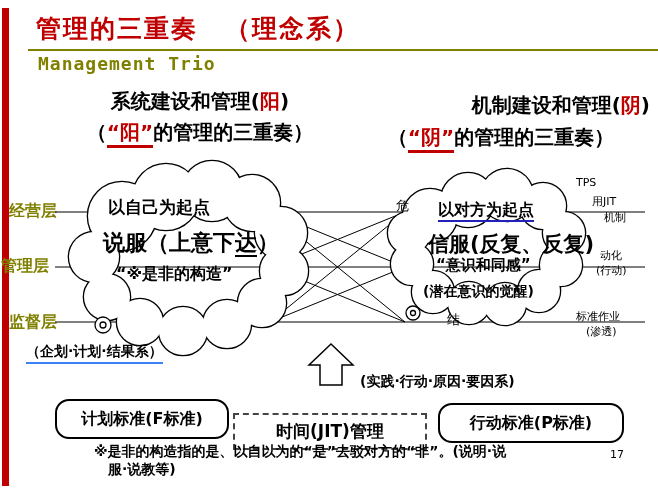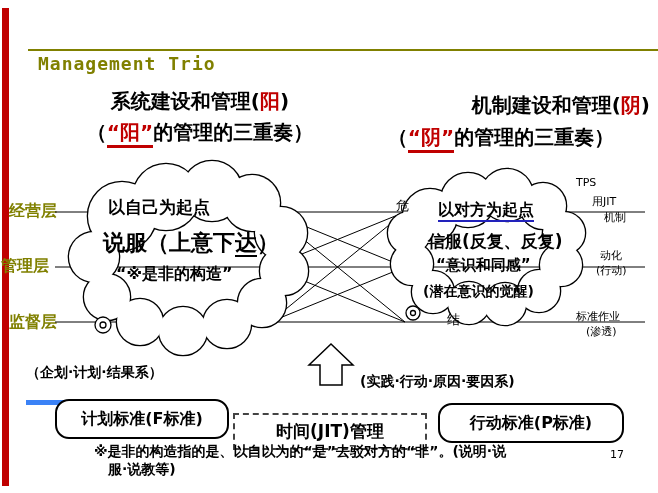--- a/index.html
+++ b/index.html
@@ -22,53 +22,54 @@
   .layer1{left:9px;top:201px;}
   .layer2{left:1px;top:256px;}
   .layer3{left:9px;top:312px;}
   .cloudtext{white-space:nowrap;}
   .lc1{left:108px;top:196px;font-size:17px;font-weight:bold;}
   .lc2{left:103px;top:228px;font-size:22px;font-weight:bold;}
   .lc3{left:116px;top:264px;font-size:16px;font-weight:bold;}
   .u-black{border-bottom:2px solid #000;}
   .rc1{left:438px;top:200px;font-size:16px;font-weight:bold;}
   .u-blue{border-bottom:2px solid #2222bb;padding-bottom:1px;}
-  .rc2{left:428px;top:230px;font-size:17px;font-weight:bold;}
+  .rc2{left:428px;top:230px;font-size:21px;font-weight:bold;}
   .rc3{left:436px;top:256px;font-size:15px;font-weight:bold;}
   .rc4{left:423px;top:283px;font-size:14px;font-weight:bold;}
   .ann{font-size:11px;white-space:nowrap;}
   .ann-tps{left:576px;top:176px;}
   .ann-jit{left:592px;top:194px;}
   .ann-mech{left:604px;top:210px;}
   .ann-dong{left:600px;top:248px;}
   .ann-act{left:596px;top:263px;}
   .ann-std{left:576px;top:309px;}
   .ann-pen{left:586px;top:324px;}
   .frag{font-size:13px;white-space:nowrap;}
   .frag-wei{left:396px;top:197px;}
   .frag-jie{left:447px;top:311px;}
   .blabel{font-size:14px;font-weight:bold;white-space:nowrap;}
-  .bl-left{left:26px;top:364px;border-bottom:5px solid #3b82f6;padding-bottom:18px;}
+  .bl-left{left:26px;top:343px;border-bottom:2px solid #3b82f6;padding-bottom:1px;}
   .bl-right{left:360px;top:373px;}
   .box{position:absolute;border:2px solid #000;border-radius:14px;display:flex;align-items:center;
        justify-content:center;font-weight:bold;font-size:16px;background:#fff;white-space:nowrap;}
   .fbox{left:55px;top:399px;width:170px;height:36px;}
   .pbox{left:438px;top:403px;width:182px;height:36px;}
   .jitbox{left:233px;top:393px;width:190px;height:33px;border:2px dashed #444;border-radius:0;font-size:17px;margin-top:20px;}
   .foot{font-size:14px;font-weight:bold;white-space:nowrap;}
   .foot1{left:94px;top:443px;}
   .foot2{left:108px;top:461px;}
   .pagenum{left:610px;top:448px;font-size:11px;}
 </style>
 </head>
 <body>
 
 <div id="slide">
 
   <div class="abs redbar"></div>
+  <div class="abs title">管理的三重奏　（理念系）</div>
   <div class="abs rule"></div>
   <div class="abs subtitle">Management  Trio</div>
 
   <div class="abs hdr hl1"><span>系统建设和管理(</span><span class="accent">阳</span><span>)</span></div>
   <div class="abs hdr hl2"><span>（</span><span class="accent-u">“阳”</span><span>的管理的三重奏）</span></div>
 
   <div class="abs hdr hr1"><span>机制建设和管理(</span><span class="accent">阴</span><span>)</span></div>
   <div class="abs hdr hr2"><span>（</span><span class="accent-u">“阴”</span><span>的管理的三重奏）</span></div>
 
   <div class="abs layer layer1">经营层</div>

